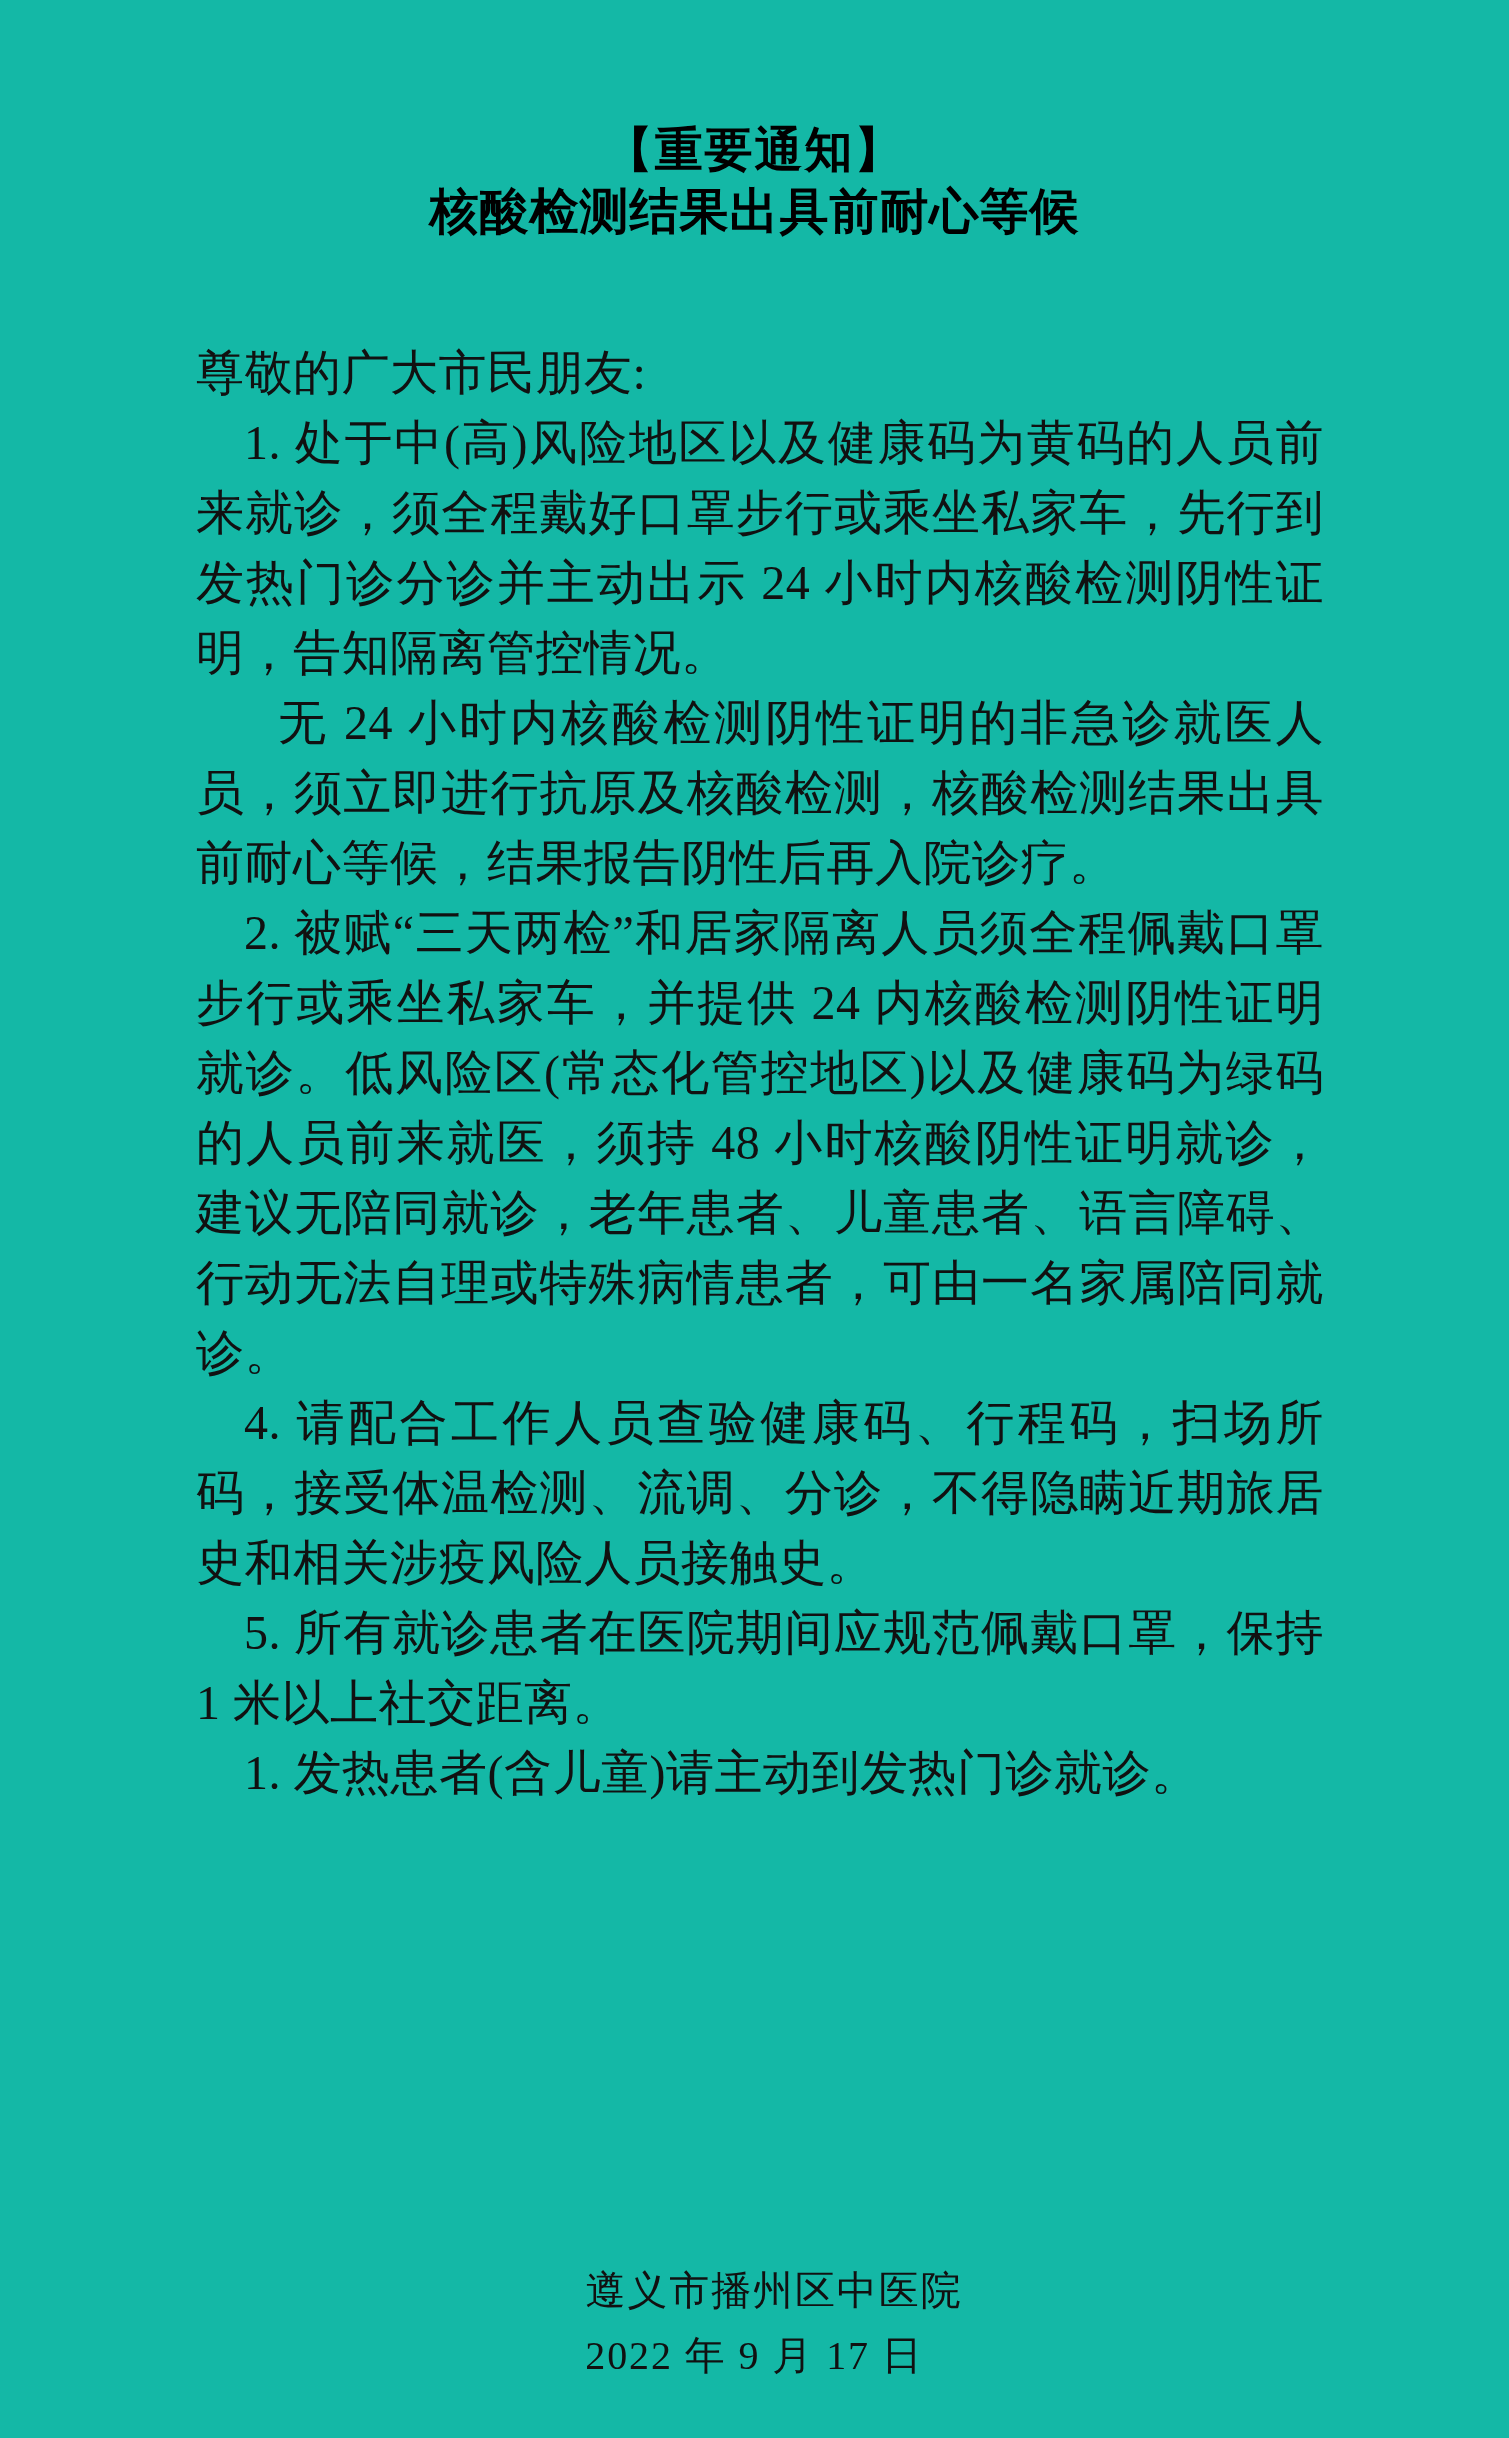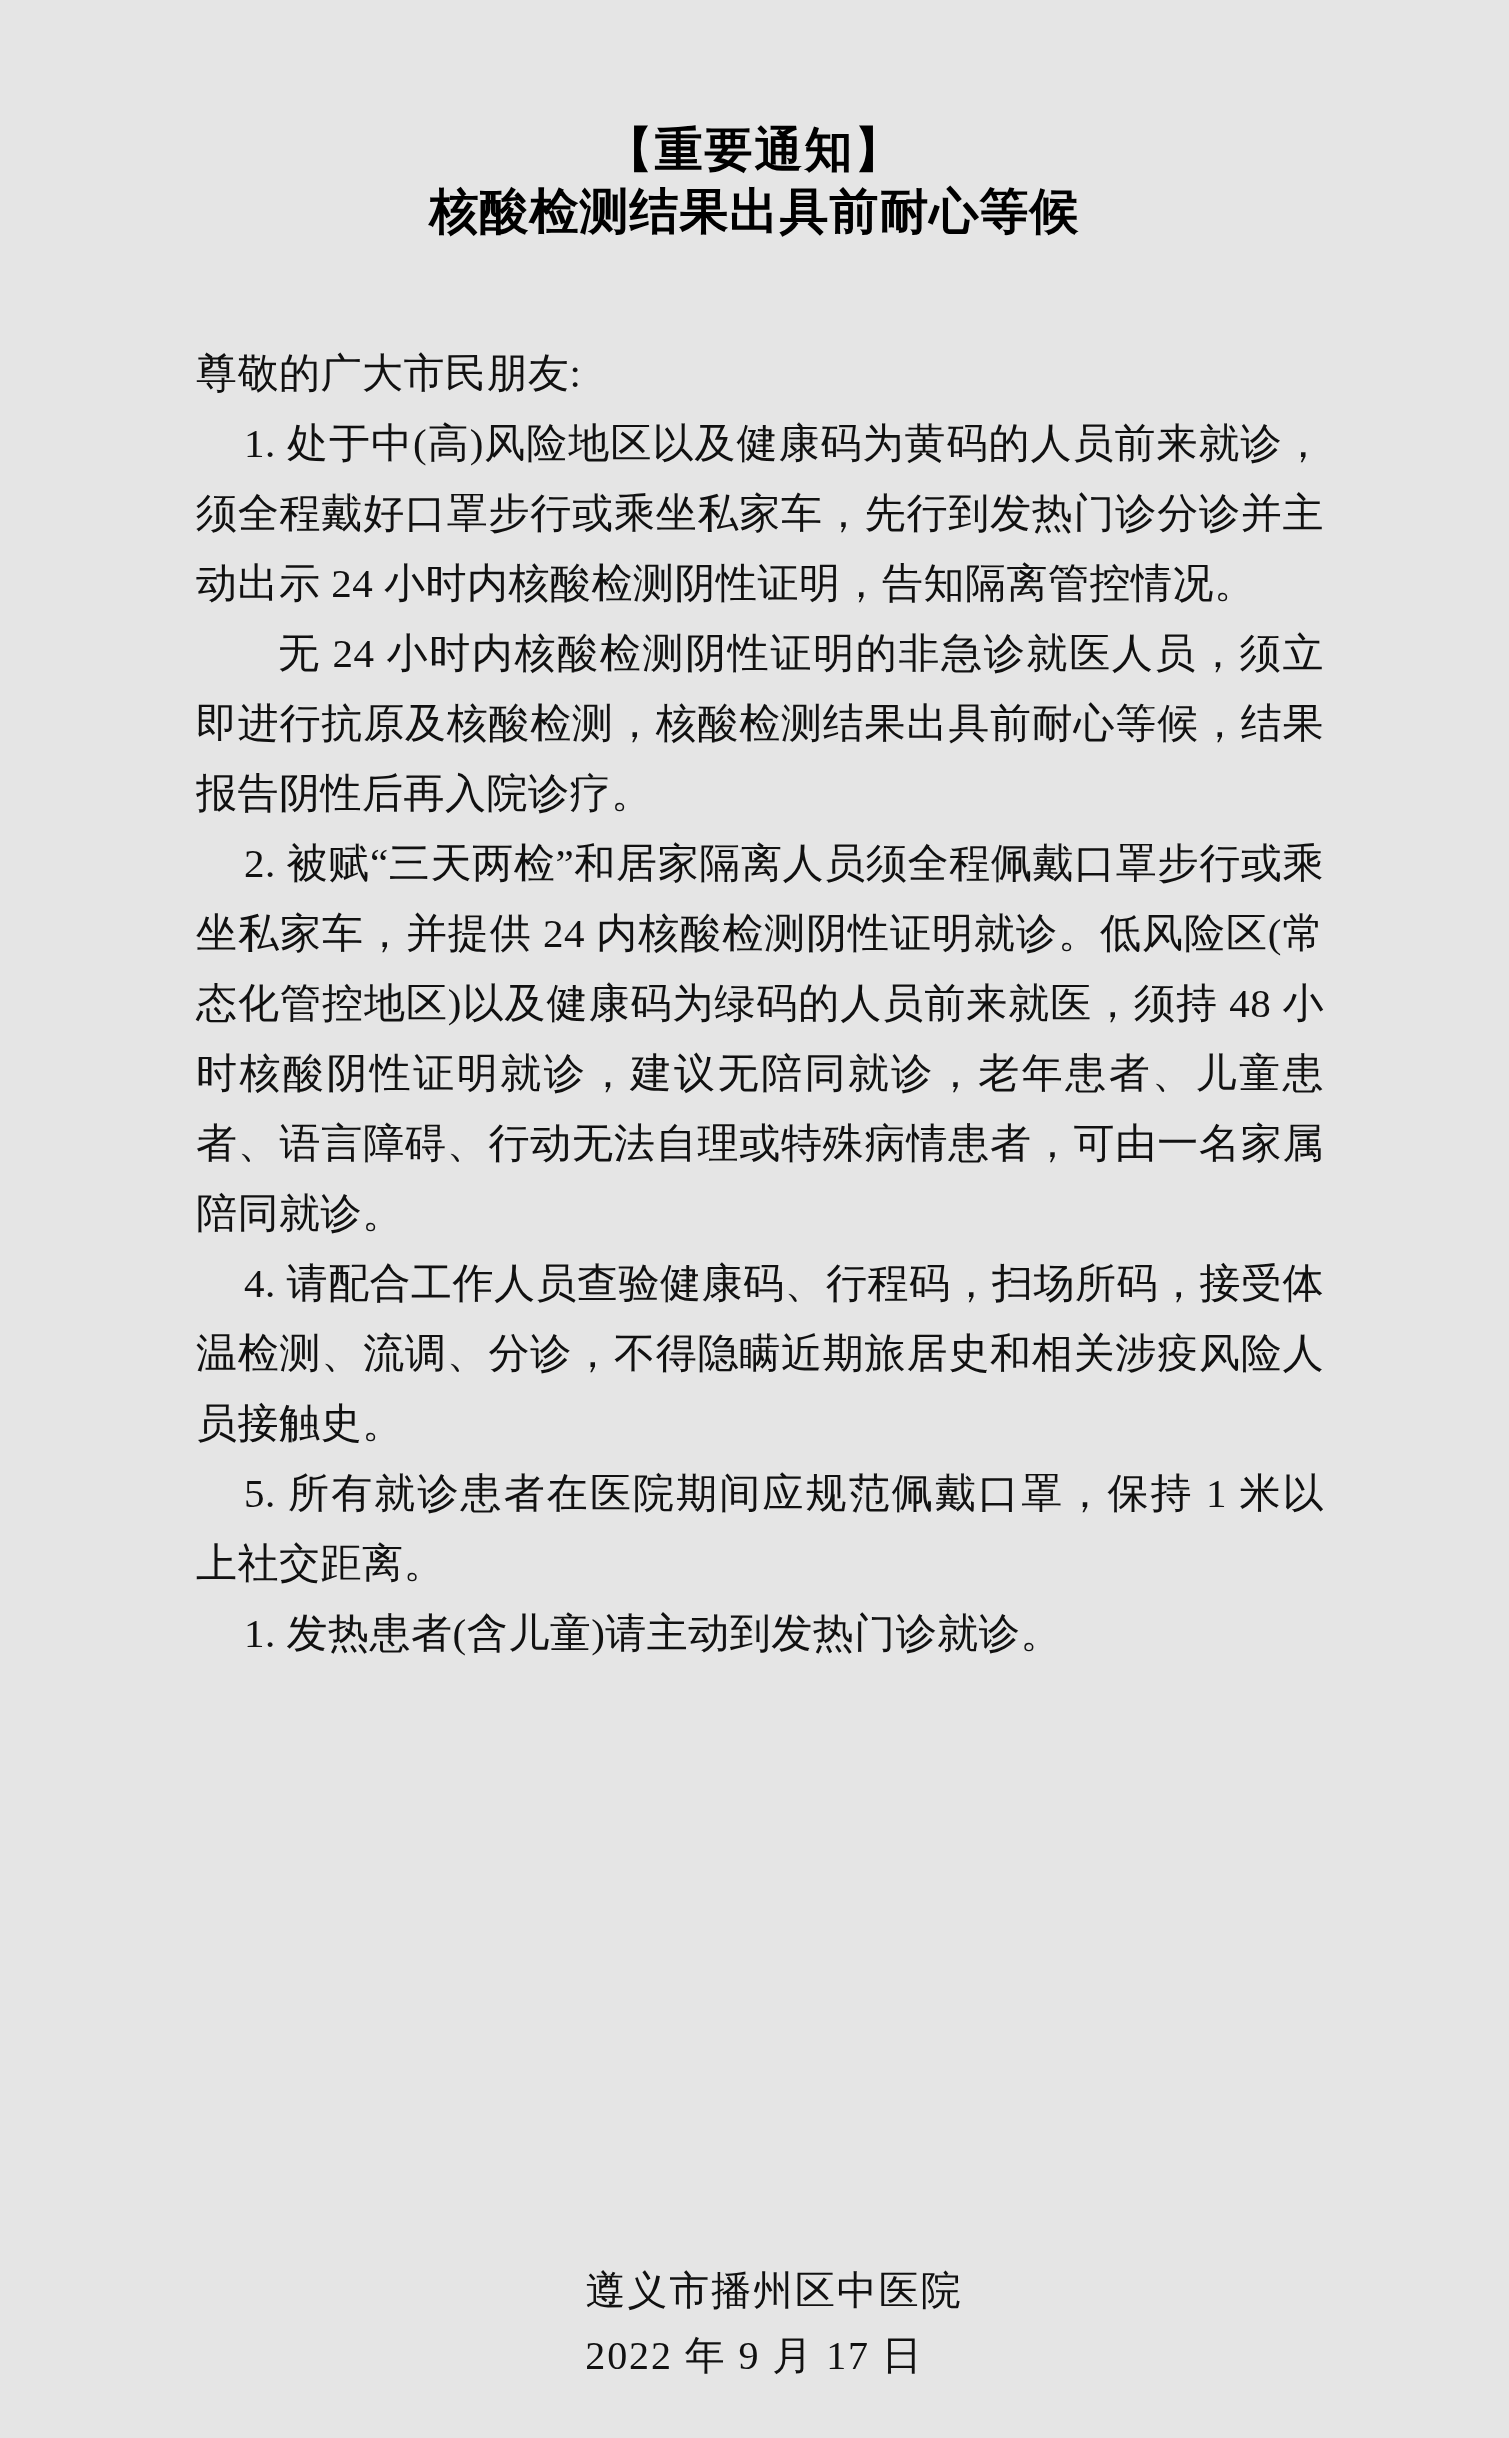--- a/index.html
+++ b/index.html
@@ -12,21 +12,21 @@
     height: 2439px;
     font-family: "Liberation Serif", "DejaVu Serif", serif;
     color: #111111;
     -webkit-font-smoothing: antialiased;
   }
 
   .page {
     position: relative;
     width: 1509px;
     height: 2439px;
-    background: #e5e5e5;
+    background: #14b8a6;
     box-sizing: border-box;
     overflow: hidden;
   }
 
   
   .title-block {
     position: absolute;
     left: 0;
     top: 122px;
     width: 1509px;
@@ -49,21 +49,21 @@
   }
 
   
   .body-block {
     position: absolute;
     left: 196px;
     top: 338px;
     width: 1128px;
   }
   .para {
-    font-size: 41px;
+    font-size: 48px;
     line-height: 70px;
     letter-spacing: 0.5px;
     text-align: justify;
     text-justify: inter-ideograph;
     margin: 0;
     color: #111111;
   }
   .para.indent {
     text-indent: 82px;
   }

